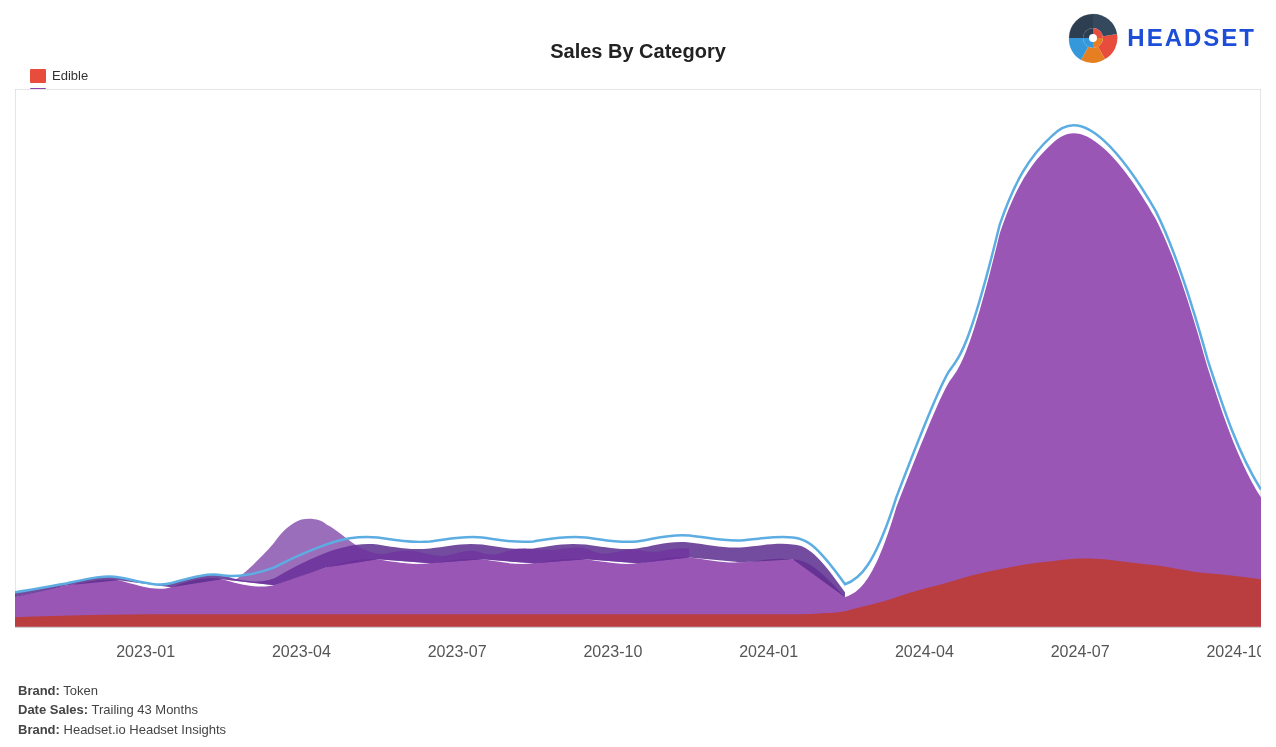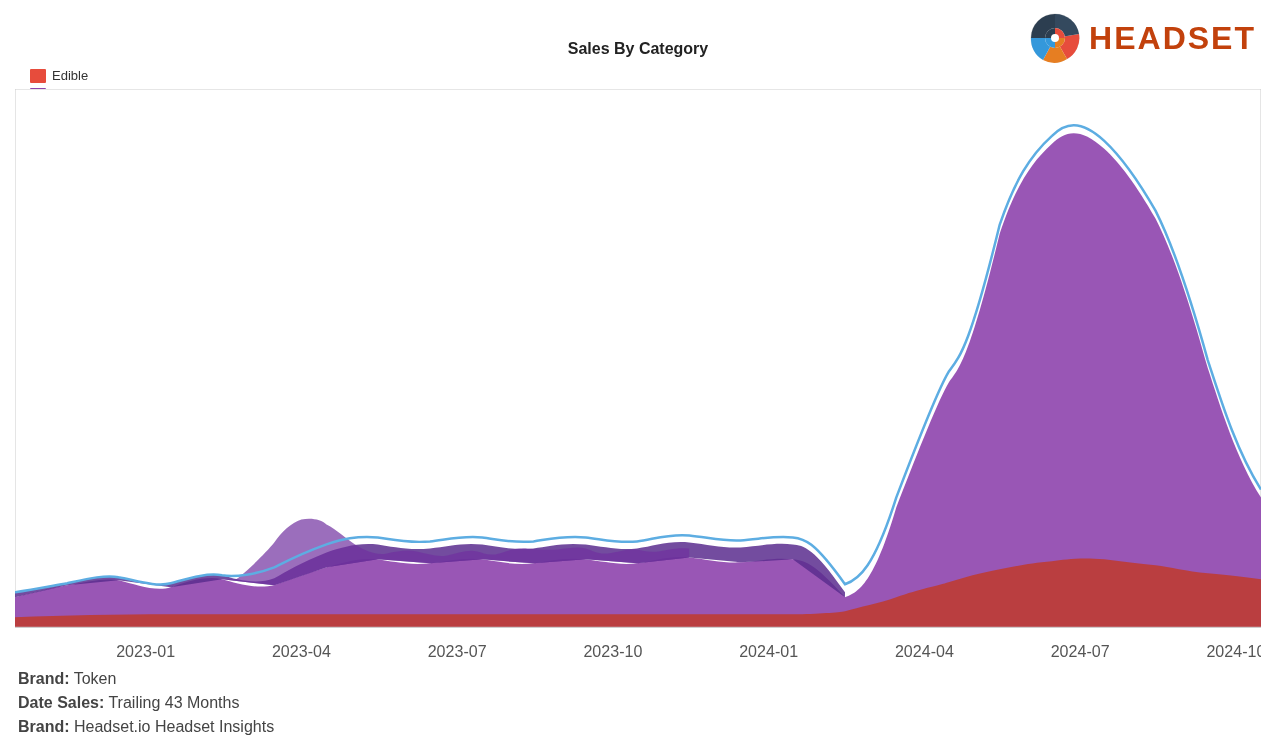--- a/index.html
+++ b/index.html
@@ -23,33 +23,33 @@
       right: 20px;
       display: flex;
       align-items: center;
       gap: 8px;
     }
     .logo-icon {
       width: 52px;
       height: 52px;
     }
     .logo-text {
-      font-size: 32px;
+      font-size: 24px;
       font-weight: 900;
-      color: #c2410c;
+      color: #1d4ed8;
       letter-spacing: 2px;
     }
     
     .chart-title {
       position: absolute;
       top: 40px;
       left: 0;
       right: 0;
       text-align: center;
-      font-size: 16px;
+      font-size: 20px;
       font-weight: 700;
       color: #222;
     }
     
     .legend {
       position: absolute;
       top: 68px;
       left: 30px;
       display: flex;
       flex-direction: column;
@@ -77,21 +77,21 @@
       left: 15px;
       right: 15px;
       bottom: 80px;
       margin-top: 24px;
     }
     
     .footer-info {
       position: absolute;
       bottom: 8px;
       left: 18px;
-      font-size: 16px;
+      font-size: 13px;
       color: #444;
       line-height: 1.5;
     }
     .footer-info span.label {
       font-weight: 700;
     }
   </style>
 </head>
 <body>
 

